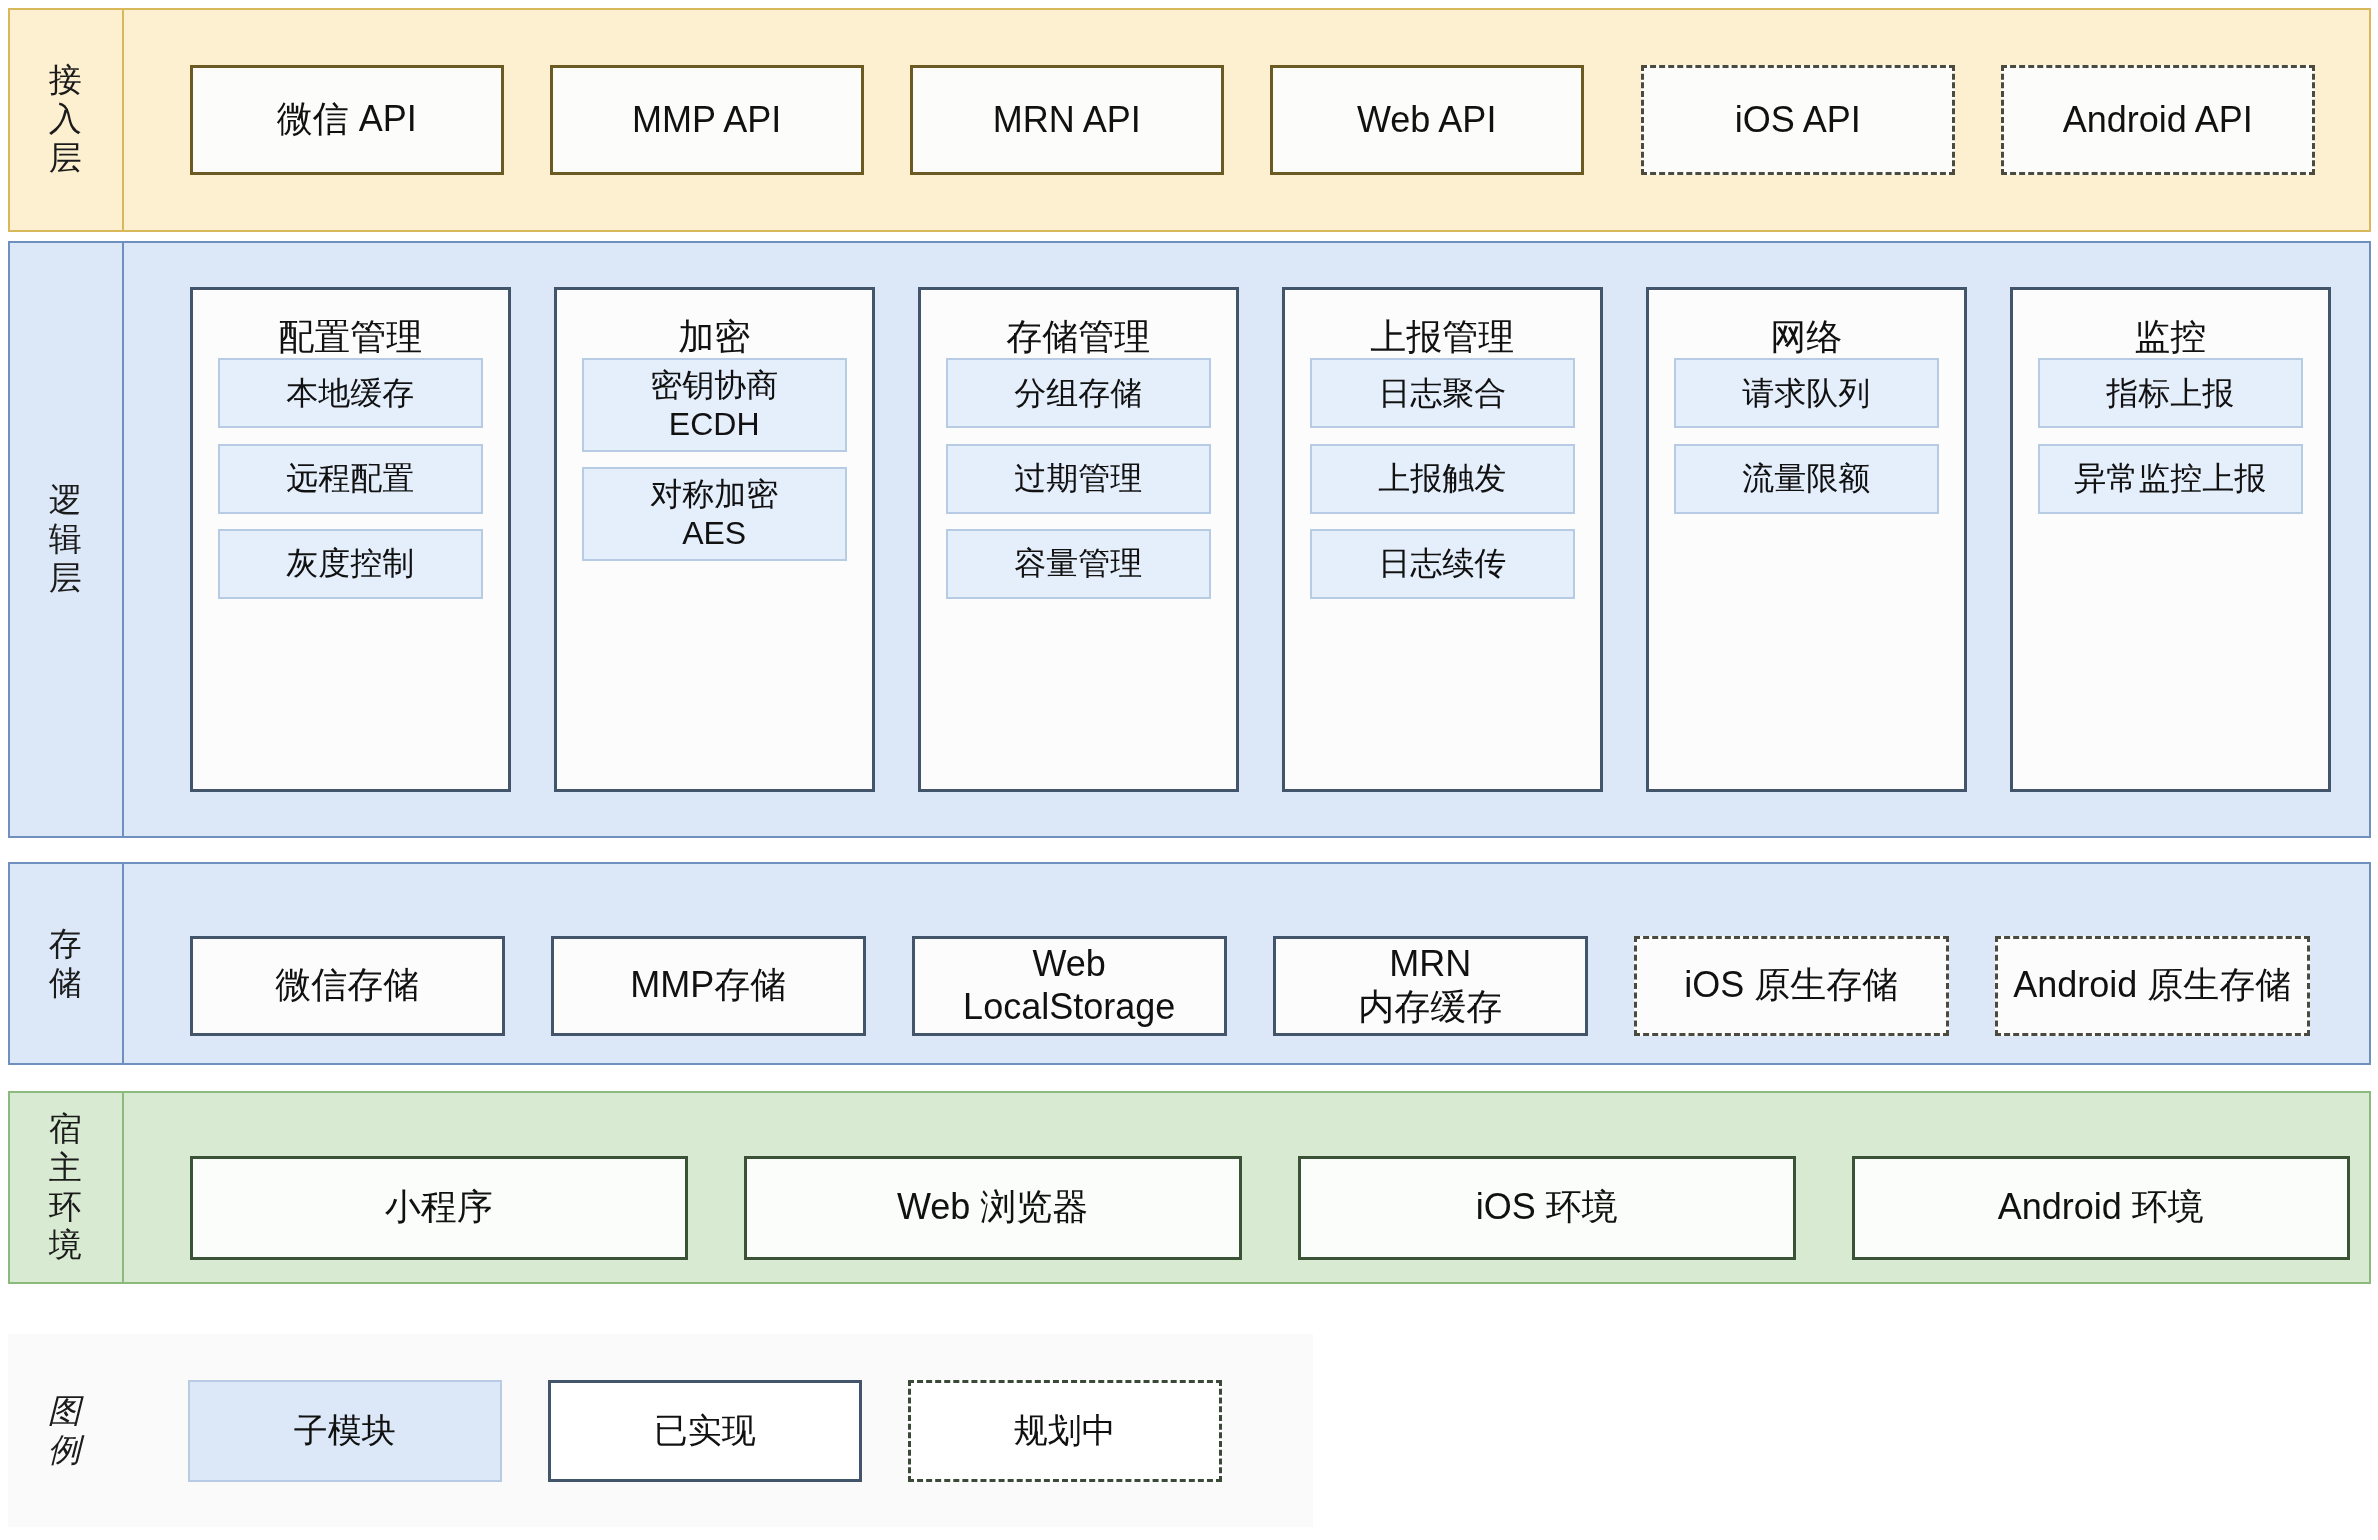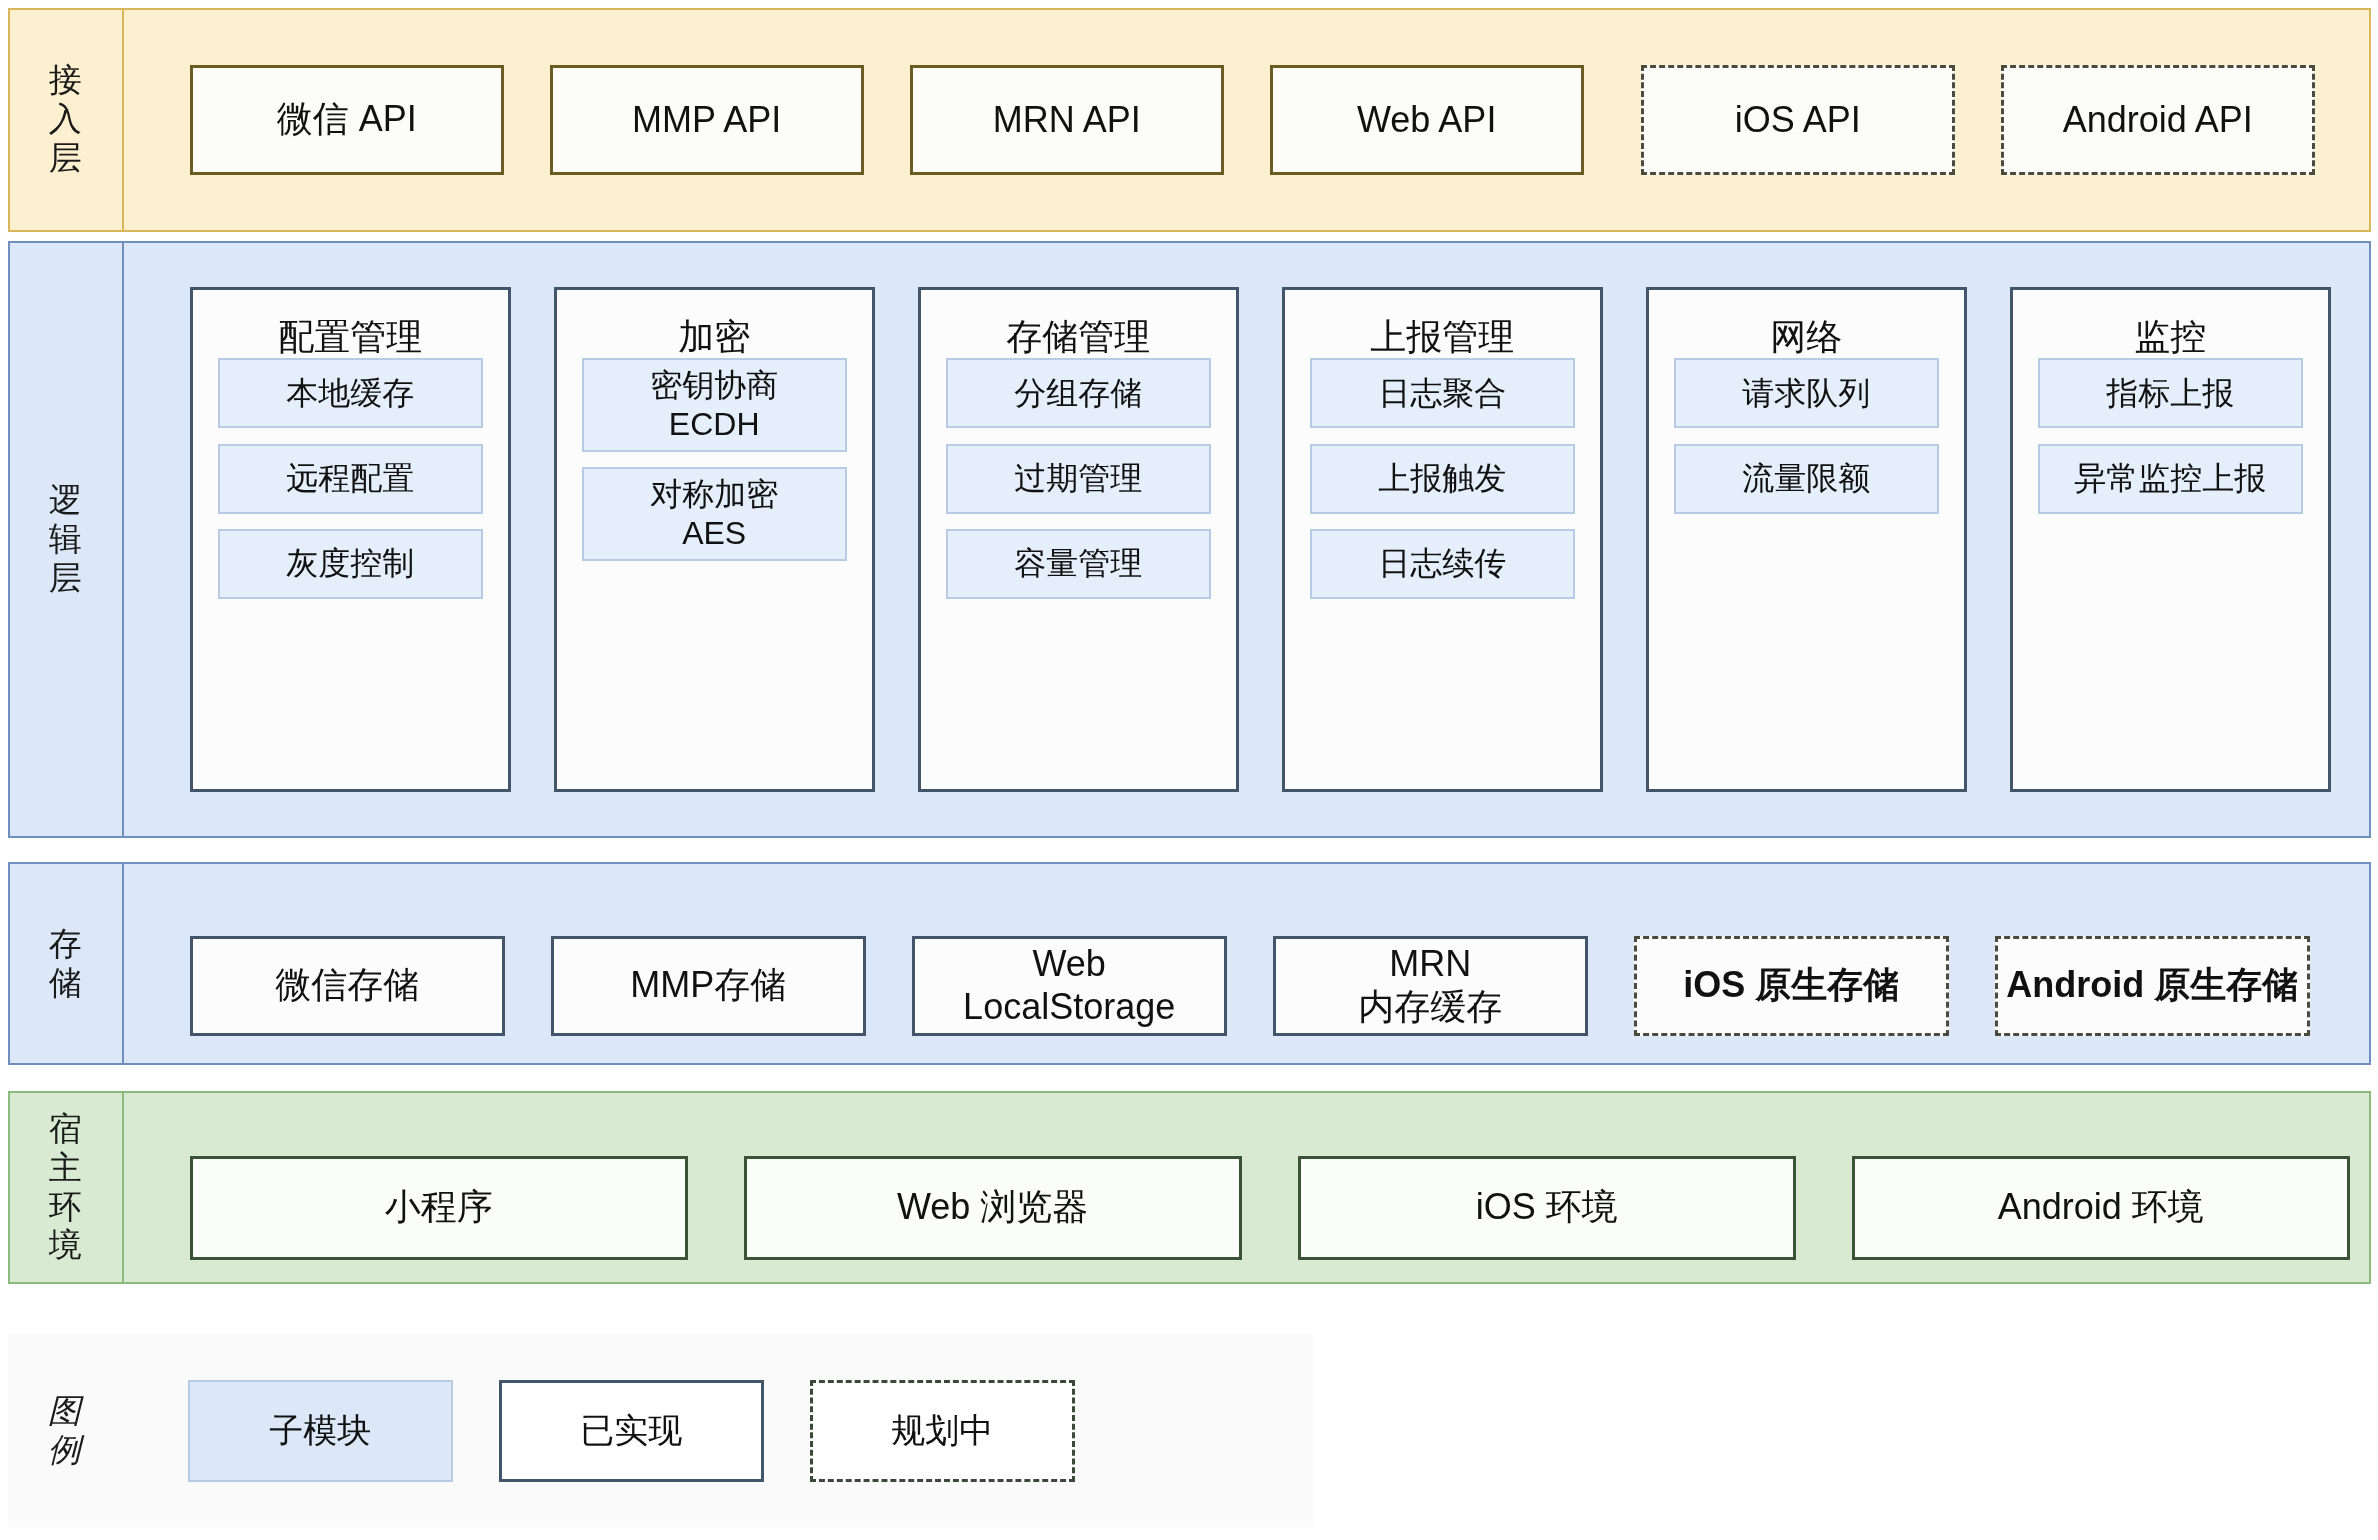--- a/index.html
+++ b/index.html
@@ -171,21 +171,20 @@
     align-items: center;
     justify-content: center;
     font-size: 36px;
     color: #111111;
     text-align: center;
     line-height: 1.18;
     white-space: pre-line;
   }
   .node-store.planned {
     border: 3.9px dashed #4a4a3f;
-    font-weight: bold;
   }
 
   
   .band-host {
     left: 7.7px;
     top: 1091px;
     width: 2363px;
     height: 193px;
     background: #d8ead1;
     border: 2.9px solid #8bba7c;
@@ -229,21 +228,21 @@
     height: 100%;
     font-style: italic;
     background: #fafafa;
   }
   .band-legend .band-body {
     padding-left: 66px;
     gap: 46px;
     background: #fafafa;
   }
   .legend-item {
-    width: 265px;
+    width: 314px;
     height: 102px;
     box-sizing: border-box;
     display: flex;
     align-items: center;
     justify-content: center;
     font-size: 34px;
     color: #111111;
     text-align: center;
   }
   .legend-sub {

